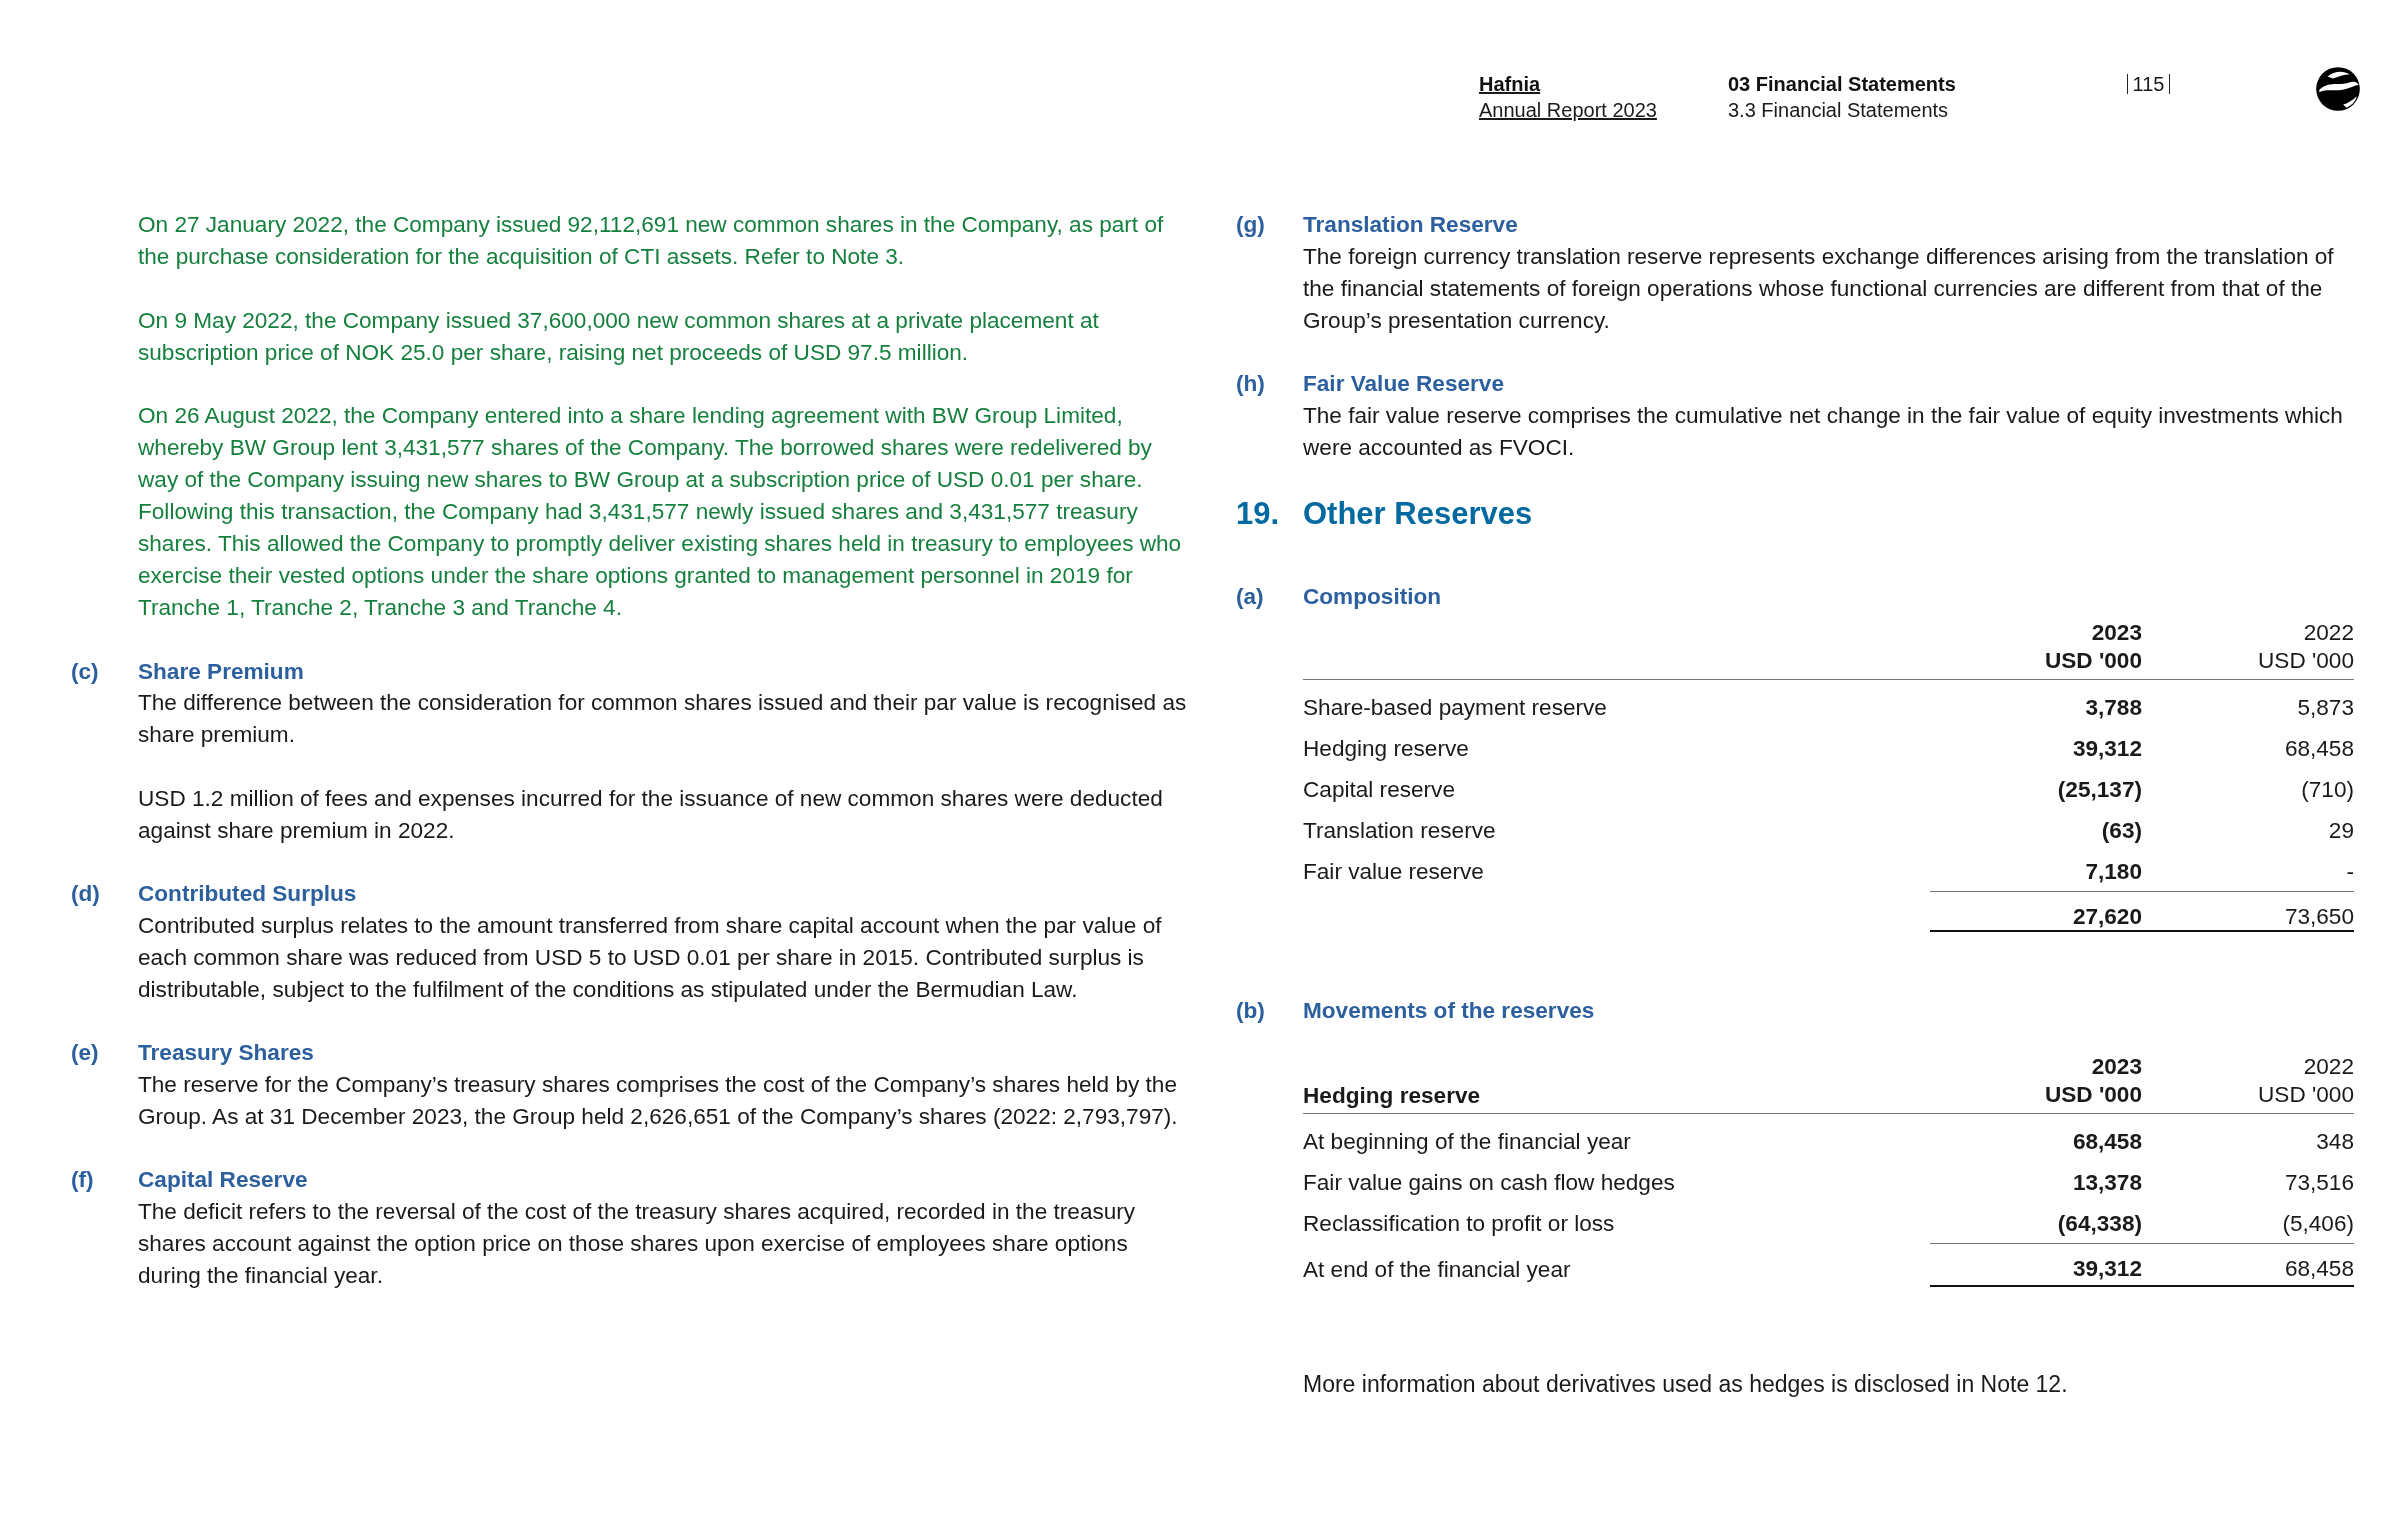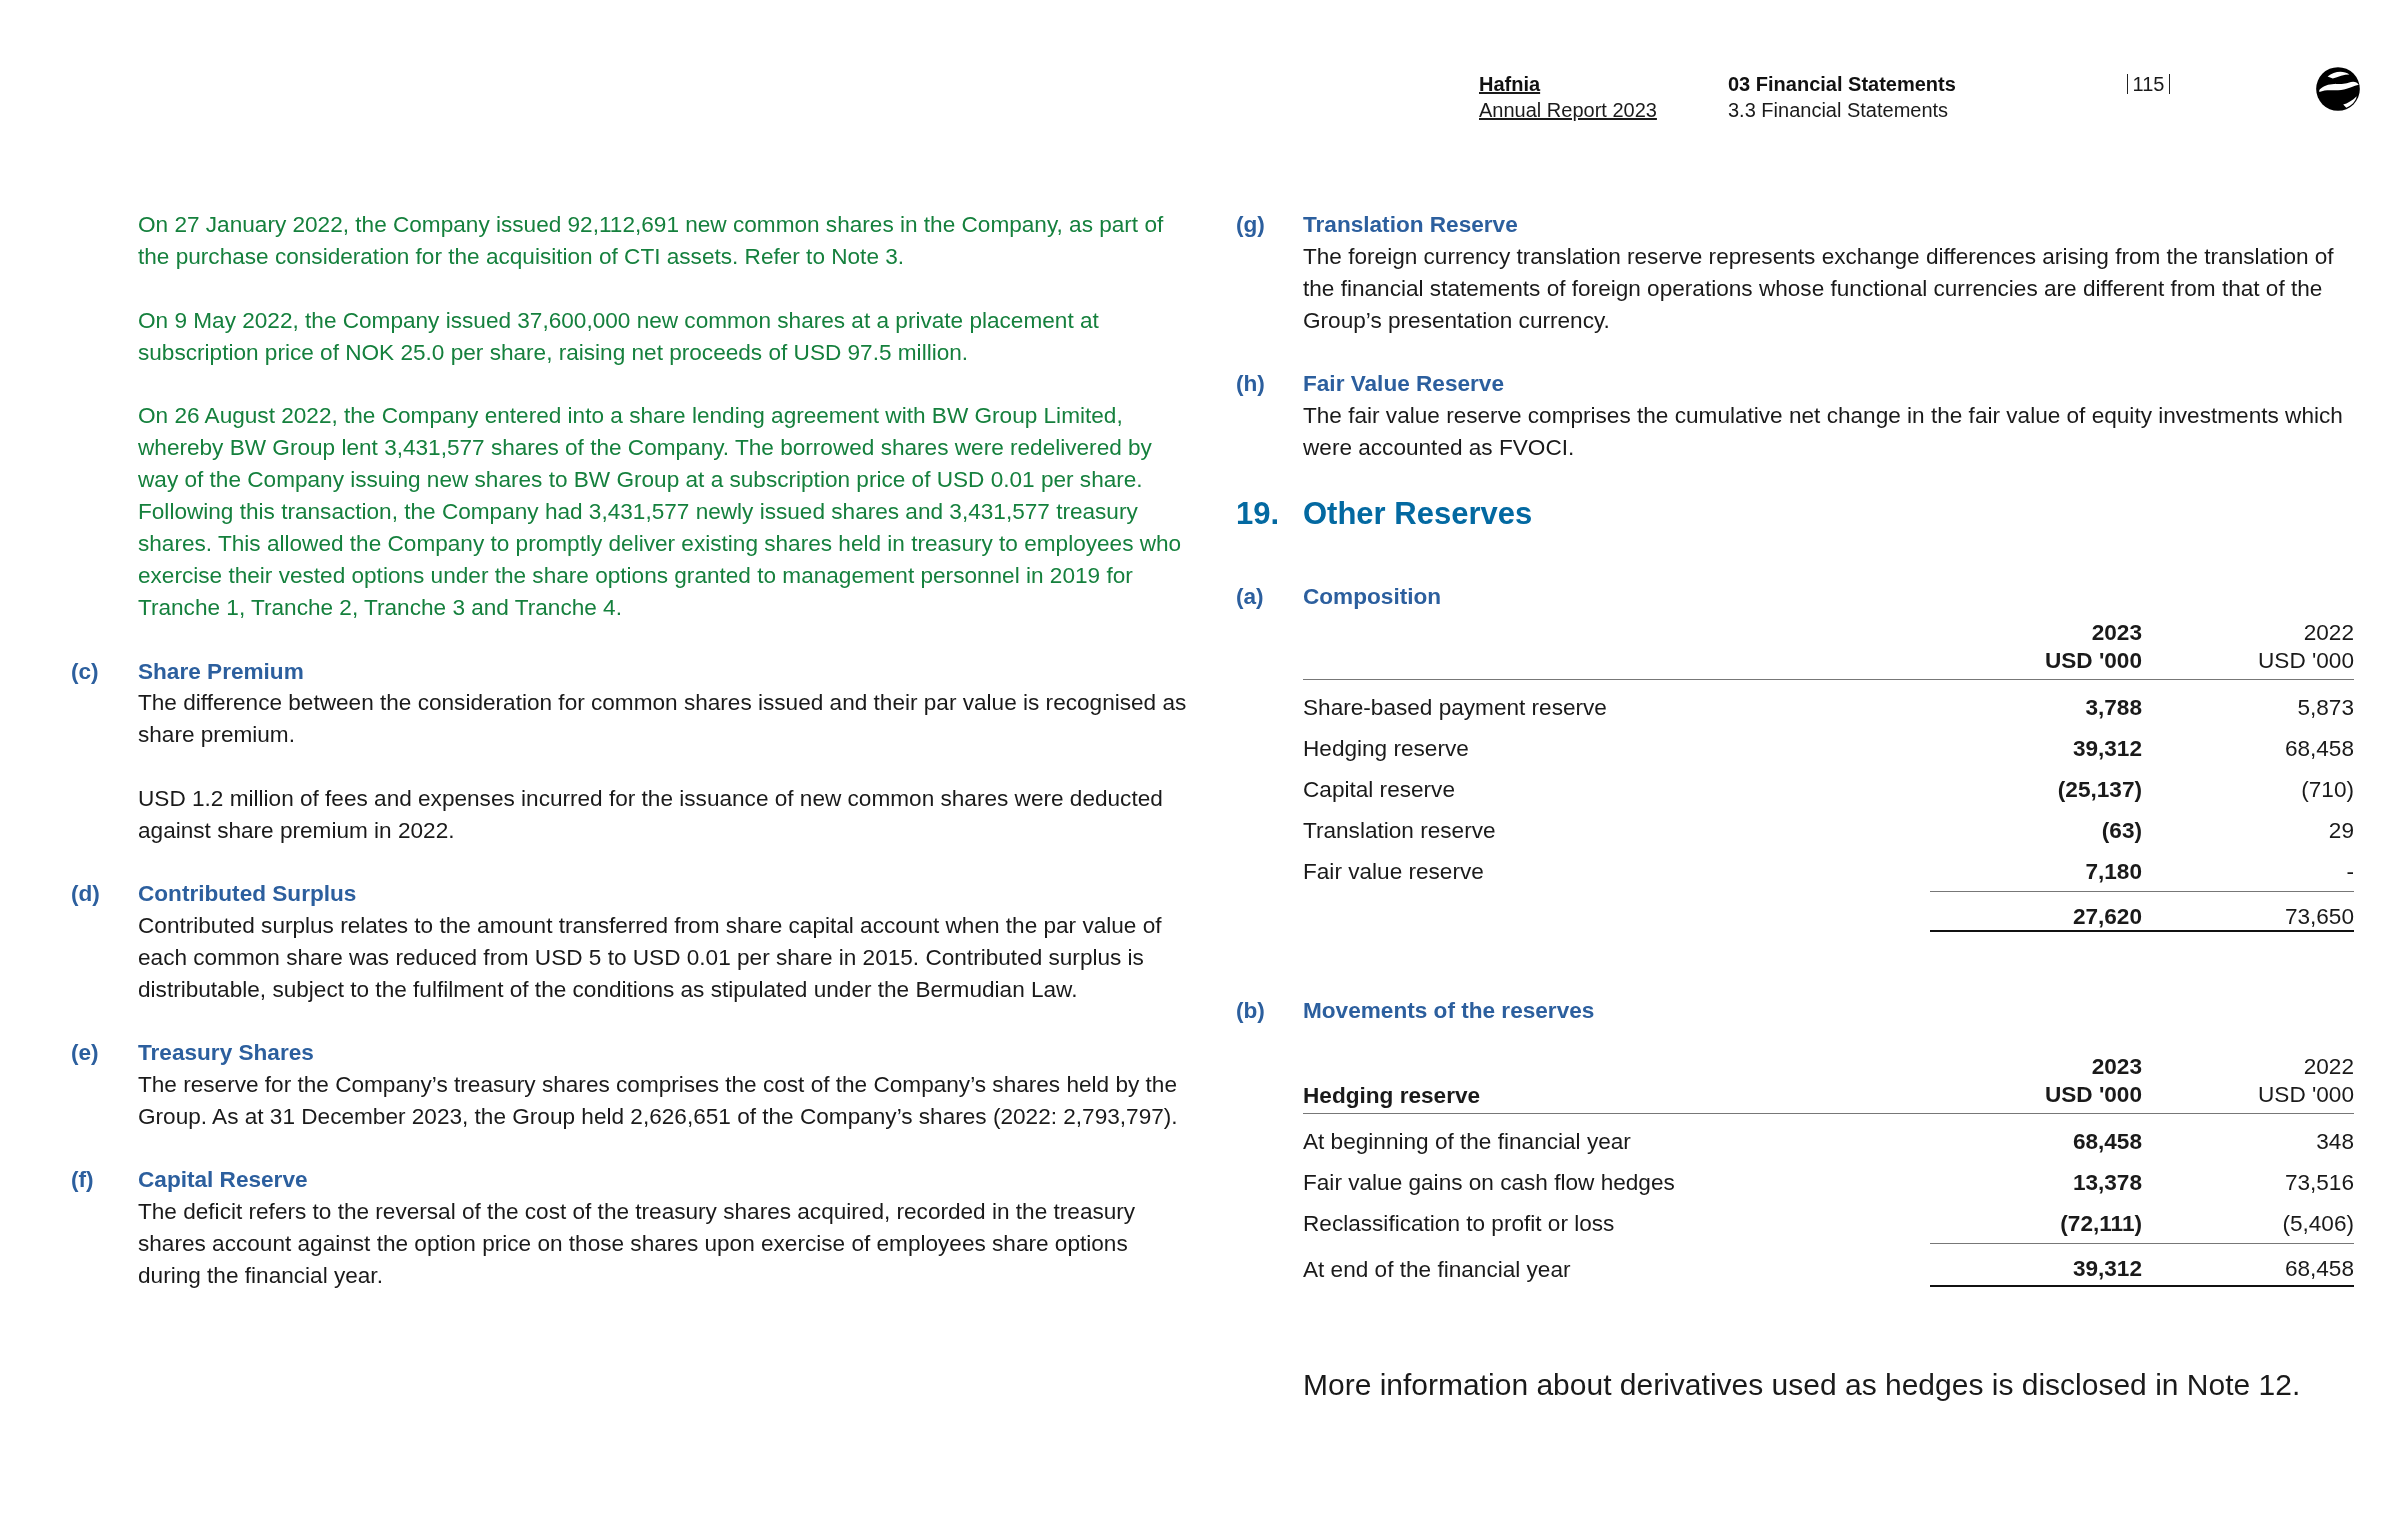--- a/index.html
+++ b/index.html
@@ -40,21 +40,21 @@
     .tv { width: 137px; text-align: right; }
     .tv23 { width: 212px; font-weight: bold; }
     .tv22 { width: 212px; }
     .thead { display: flex; align-items: flex-end; border-bottom: 1.4px solid #777; padding-bottom: 4.1px; }
     .thead .tv { line-height: 28px; }
     .thead .tv23 { font-weight: bold; }
     .sumline { border-top: 1.4px solid #777; }
     .dbl { border-bottom: 2.1px solid #111; }
     .numcell-wrap { display: flex; }
     .spacer { flex: 1; }
-    .footnote { font-size: 30px; line-height: 31.5px; margin-left: 67px; }
+    .footnote { font-size: 23px; line-height: 31.5px; margin-left: 67px; }
   </style>
 </head>
 <body>
 
 <div class="hdr hdr-brand">
   <div class="b">Hafnia</div>
   <div>Annual Report 2023</div>
 </div>
 <div class="hdr hdr-section">
   <div class="b">03 Financial Statements</div>
@@ -202,21 +202,21 @@
       <span class="tv tv23">68,458</span>
       <span class="tv tv22">348</span>
     </div>
     <div class="trow">
       <span class="tlabel">Fair value gains on cash flow hedges</span>
       <span class="tv tv23">13,378</span>
       <span class="tv tv22">73,516</span>
     </div>
     <div class="trow" style="padding-bottom:5.5px;">
       <span class="tlabel">Reclassification to profit or loss</span>
-      <span class="tv tv23">(72,111)</span>
+      <span class="tv tv23">(64,338)</span>
       <span class="tv tv22">(5,406)</span>
     </div>
     <div class="numcell-wrap">
       <span class="tlabel" style="align-self:flex-end; padding-bottom:4.1px;">At end of the financial year</span>
       <div class="sumline dbl" style="display:flex; width:424px; height:38px; align-items:flex-end; padding-bottom:2.7px;">
         <span class="tv tv23">39,312</span>
         <span class="tv tv22">68,458</span>
       </div>
     </div>
   </div>

